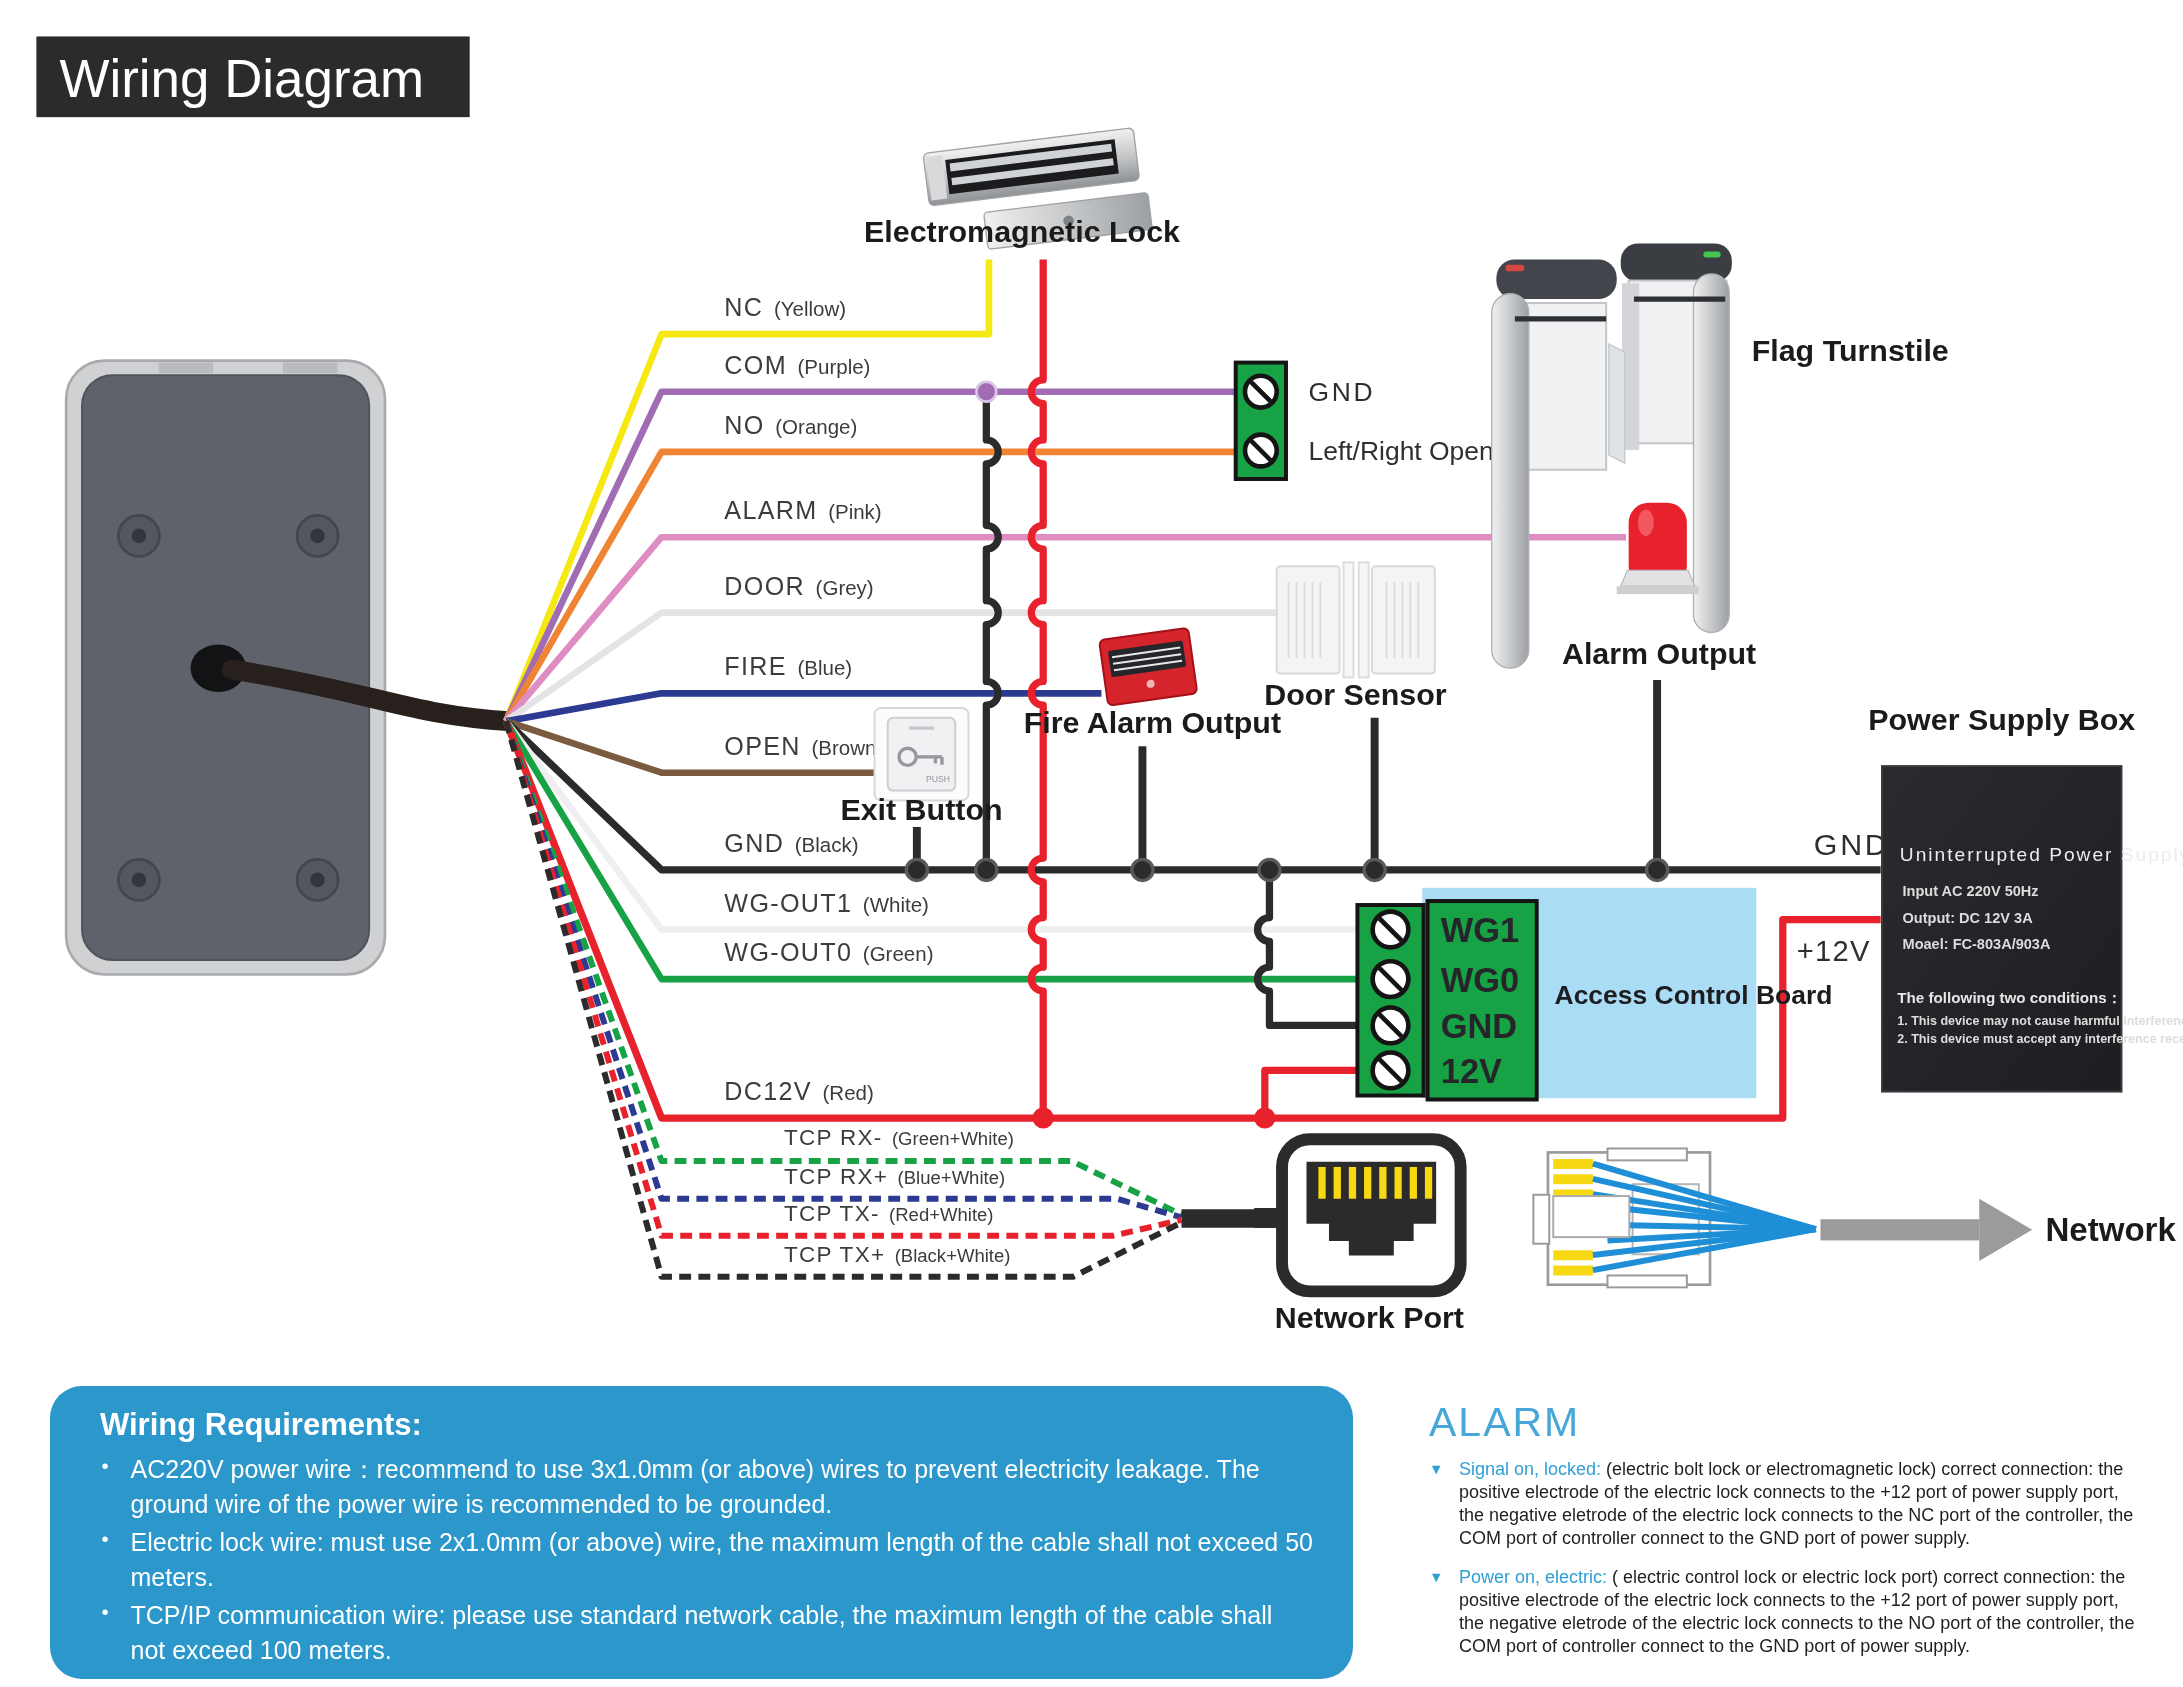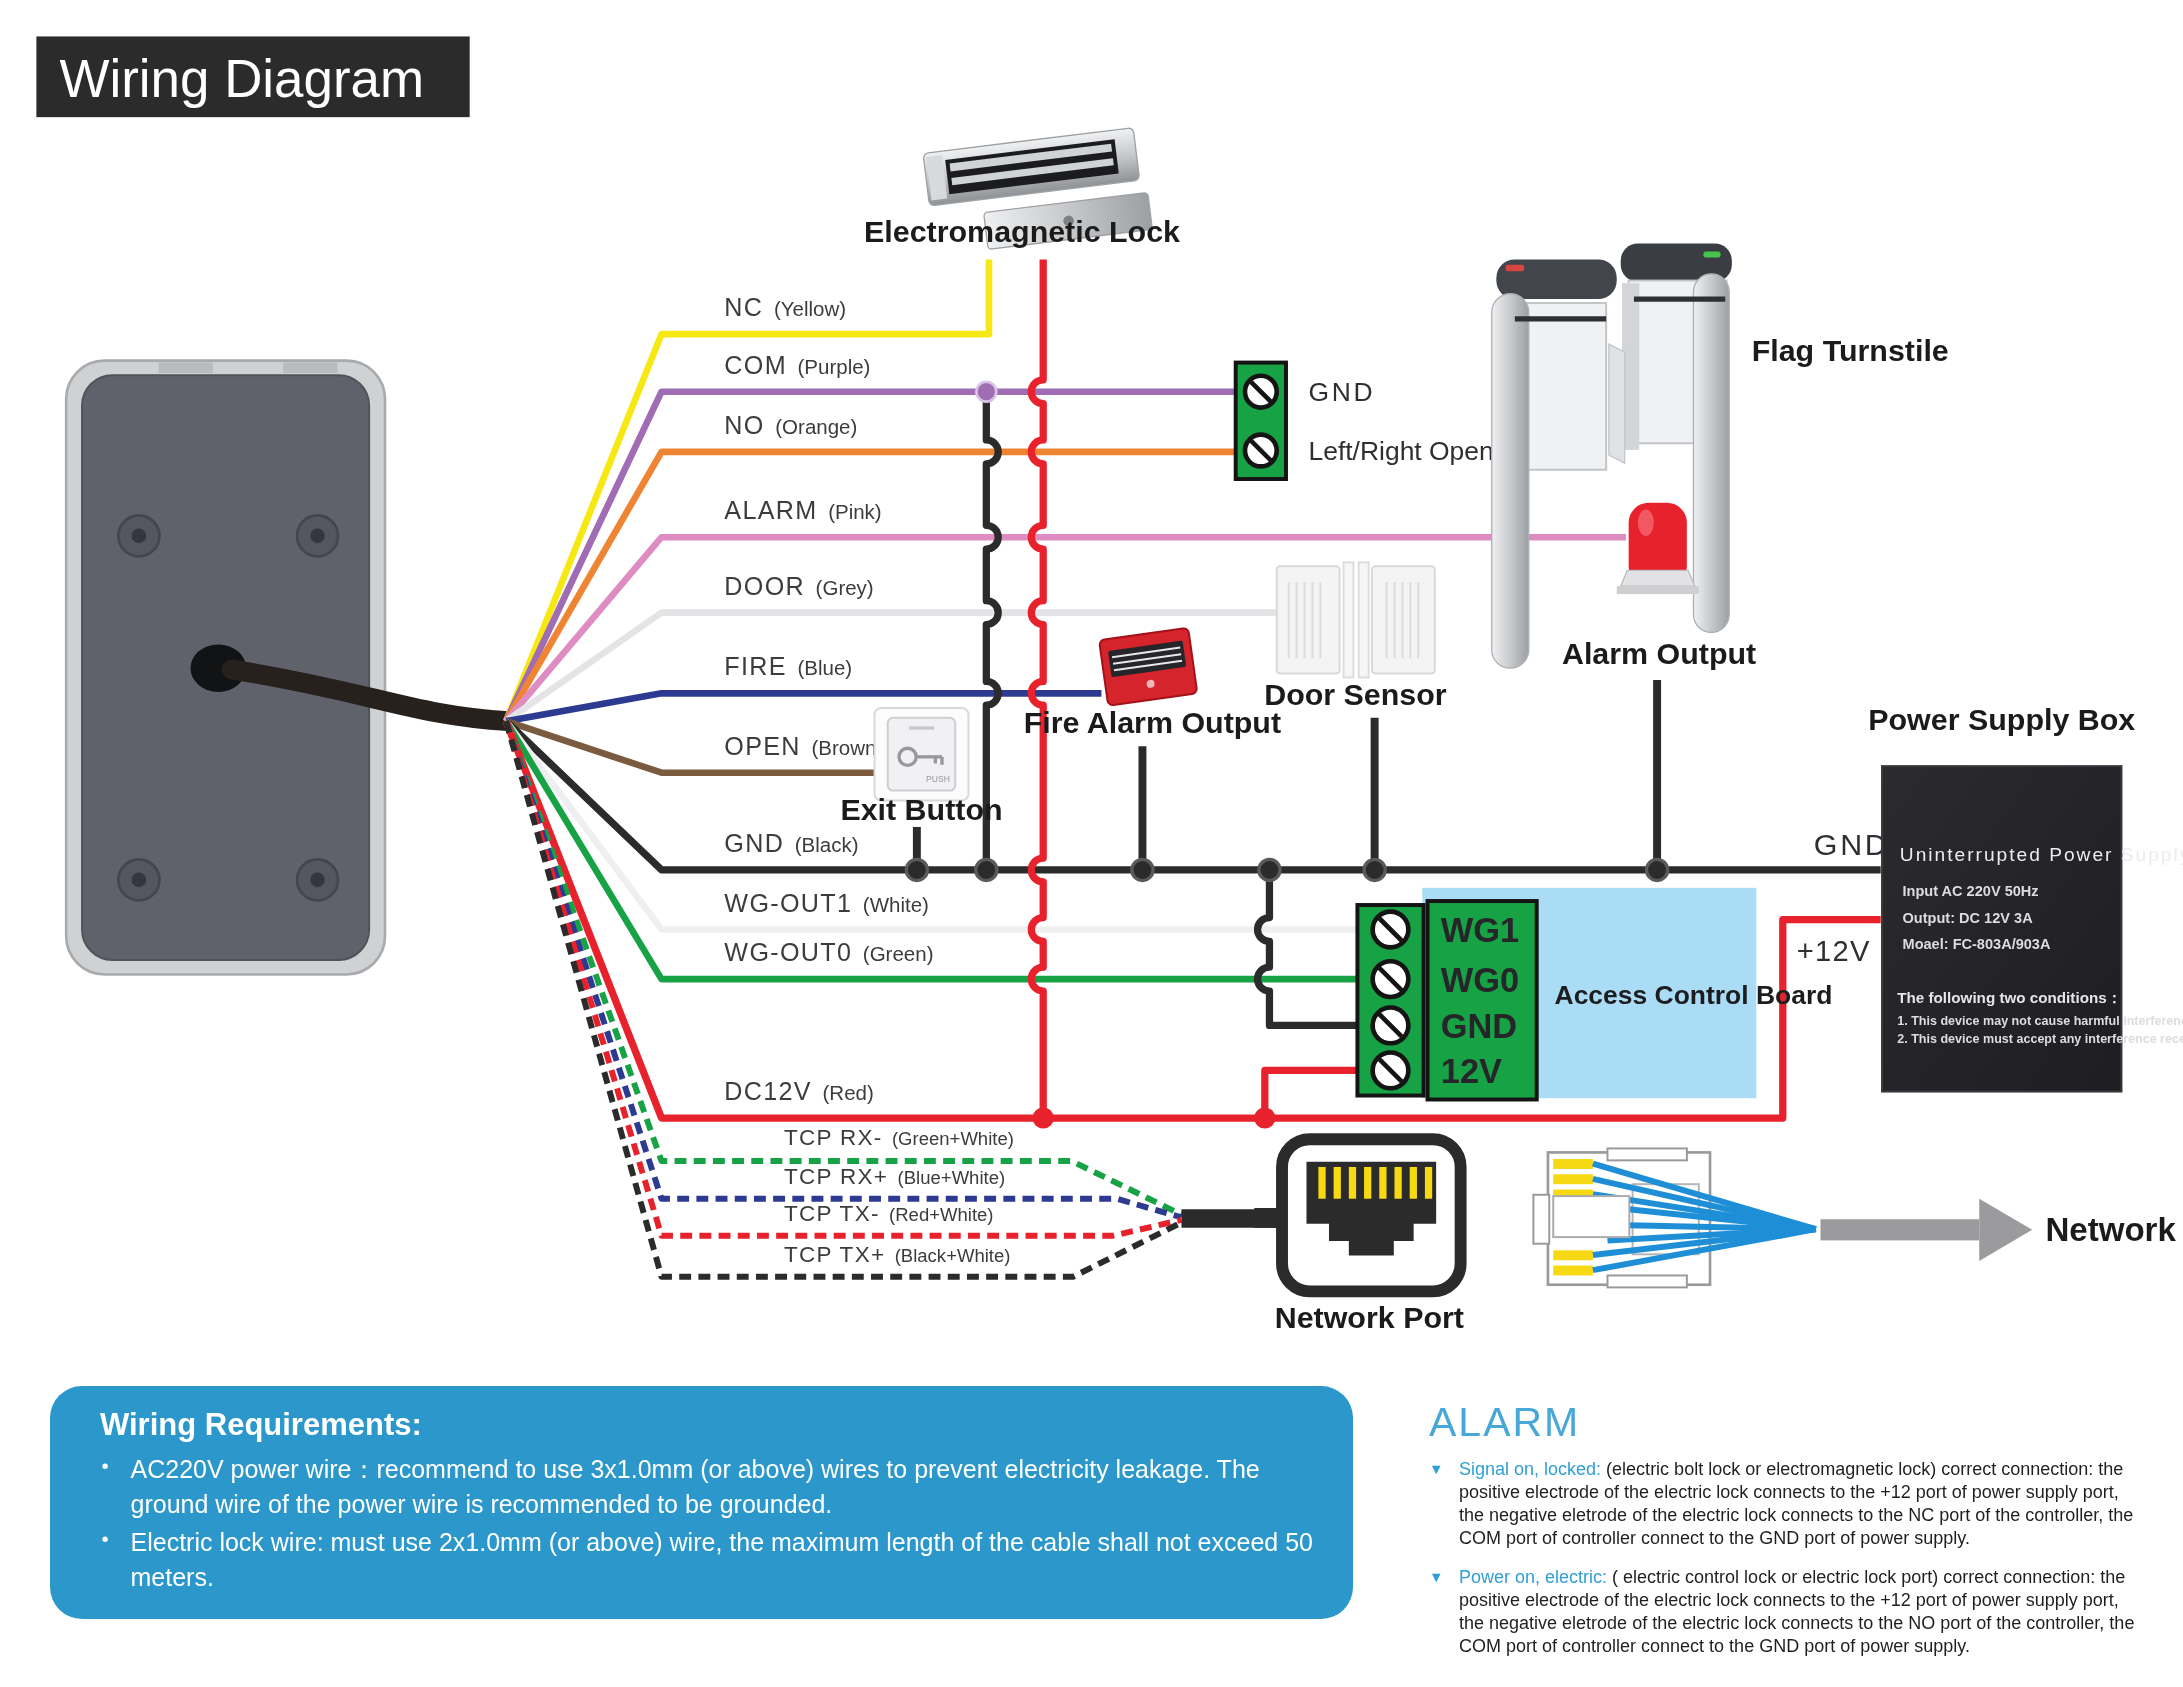--- a/index.html
+++ b/index.html
@@ -17,21 +17,21 @@
   .acb-text{font-size:40px;font-weight:600;fill:#1d1d1f;}
   .psu-title{font-size:29px;font-weight:500;fill:#ececec;letter-spacing:3px;}
   .psu-line{font-size:22px;font-weight:700;fill:#dcdcdc;}
   .psu-cond-title{font-size:23px;font-weight:700;fill:#e6e6e6;}
   .psu-cond{font-size:19px;font-weight:600;fill:#dddddd;}
   .big-port{font-size:46px;font-weight:600;fill:#1b1b1b;}
   .plus12{font-size:44px;font-weight:500;fill:#2f2f33;letter-spacing:2px;}
   .push-text{font-size:13px;font-weight:400;fill:#96969c;}
 
   
-  .req-box{position:absolute;left:50px;top:1386px;width:1303px;height:233px;
+  .req-box{position:absolute;left:50px;top:1386px;width:1303px;height:293px;
     background:#2b97cb;border-radius:32px;color:#fff;box-sizing:border-box;padding:17px 40px 0 50px;}
   .req-title{font-size:31px;font-weight:700;margin:4px 0 9.3px 0;}
   .req-list{list-style:none;margin:0;padding:0 0 0 26.5px;}
   .req-list li{position:relative;font-size:25px;line-height:1.38;margin:0 0 4px 0;padding-left:4px;}
   .req-list li::before{content:"\2022";position:absolute;left:-25px;top:0;font-size:20.5px;}
 
   
   .remark{position:absolute;left:1429px;top:1399px;width:715px;}
   .remark-title{font-size:41px;font-weight:400;color:#47a7d8;letter-spacing:2px;margin:0 0 12px 0;}
   .remark-item{position:relative;padding-left:30px;font-size:18px;line-height:1.28;color:#1f1f1f;margin-bottom:16px;}
@@ -318,20 +318,21 @@
     <polygon points="2992,1812 2992,1906 3072,1859" fill="#9b9b9d"></polygon>
     <text class="big-port" x="3092" y="1876" style="font-size:50px;">Network</text>
   </g>
 </svg>
 
 <div class="req-box">
   <div class="req-title">Wiring Requirements:</div>
   <ul class="req-list">
     <li><span>AC220V power wire：recommend to use 3x1.0mm (or above) wires to prevent electricity leakage. The ground wire of the power wire is recommended to be grounded.</span></li>
     <li><span>Electric lock wire: must use 2x1.0mm (or above) wire, the maximum length of the cable shall not exceed 50 meters.</span></li>
+    <li><span>TCP/IP communication wire: please use standard network cable, the maximum length of the cable shall not exceed 100 meters.</span></li>
   </ul>
 </div>
 
 <div class="remark">
   <div class="remark-title">ALARM</div>
   <div class="remark-item">
     <span class="remark-lead">Signal on, locked:</span>
     <span>(electric bolt lock or electromagnetic lock) correct connection: the positive electrode of the electric lock connects to the +12 port of power supply port, the negative eletrode of the electric lock connects to the NC port of the controller, the COM port of controller connect to the GND port of power supply.</span>
   </div>
   <div class="remark-item">

